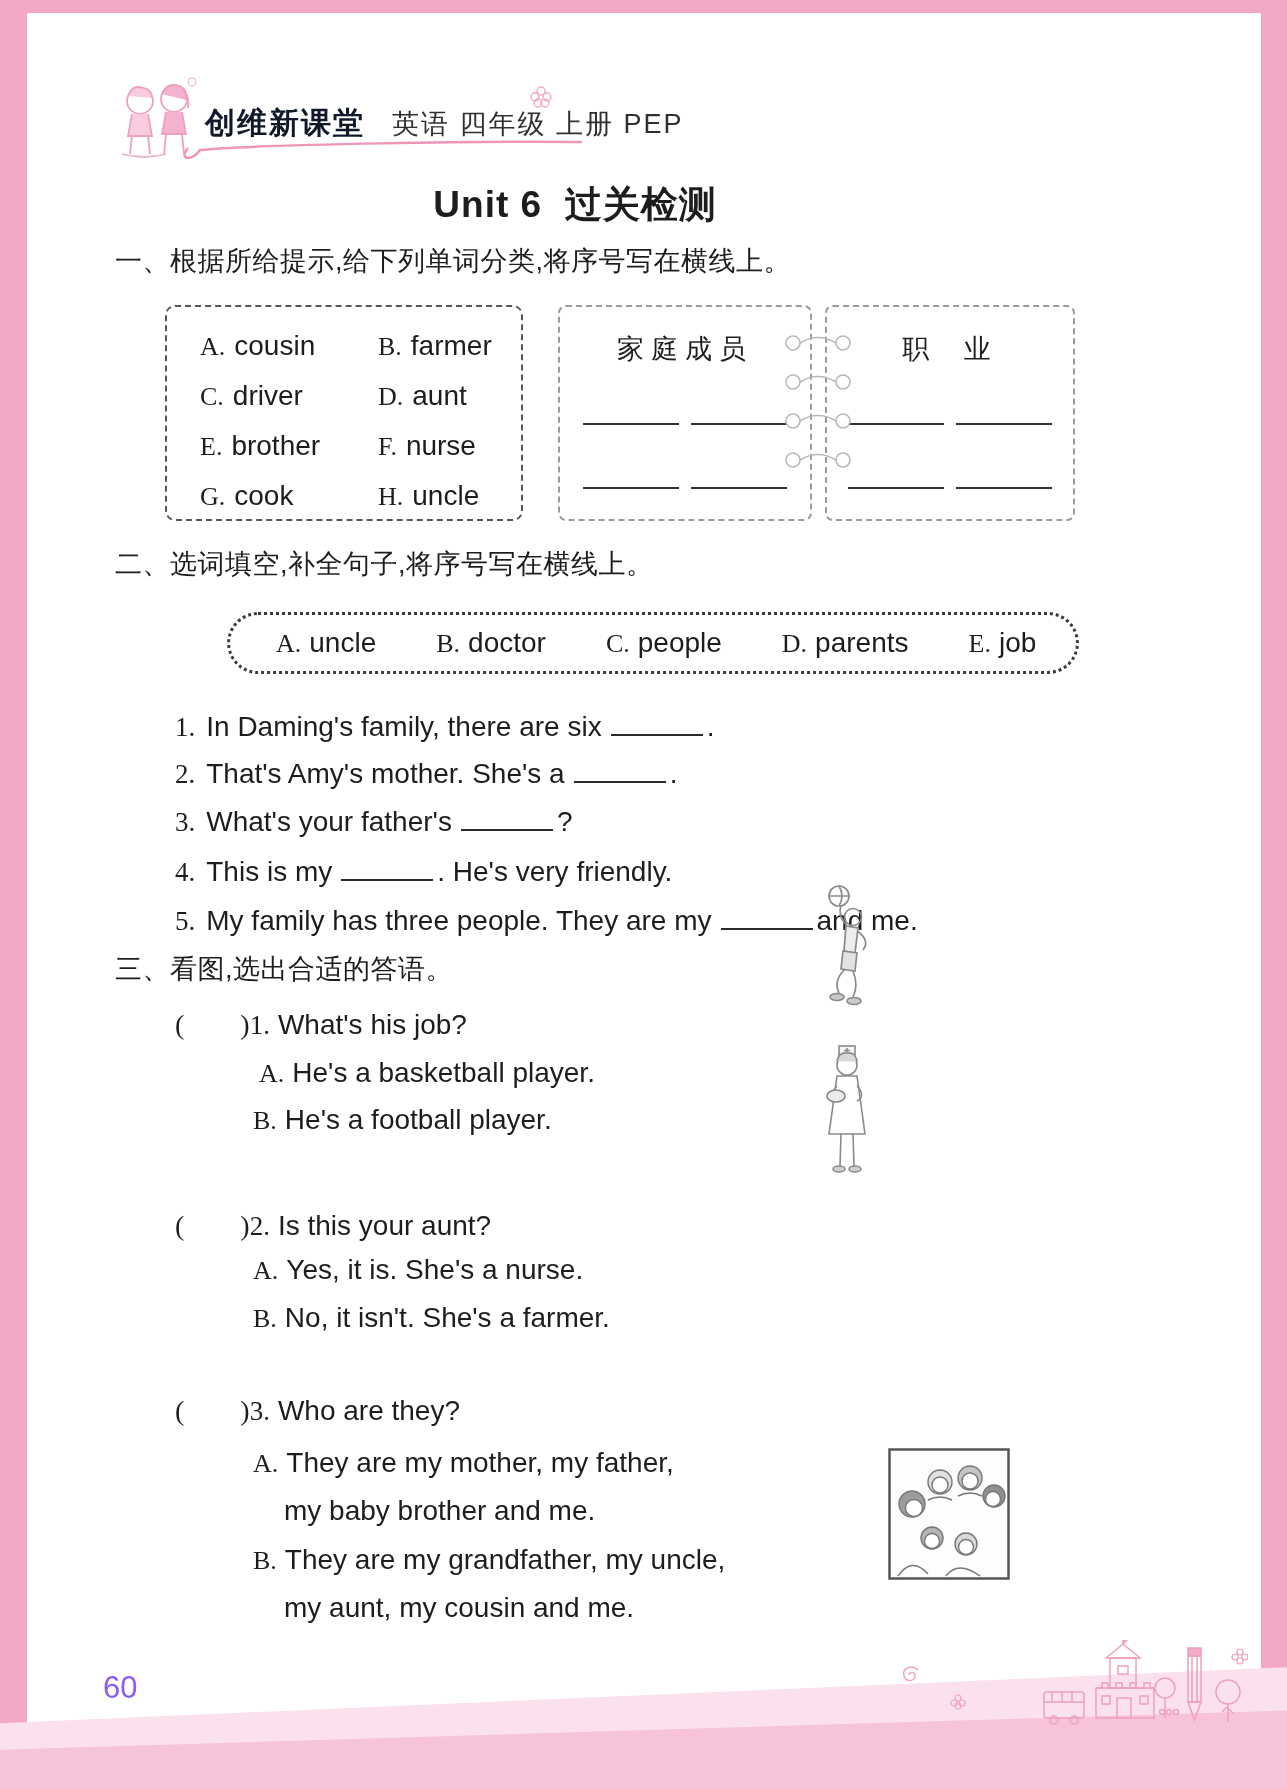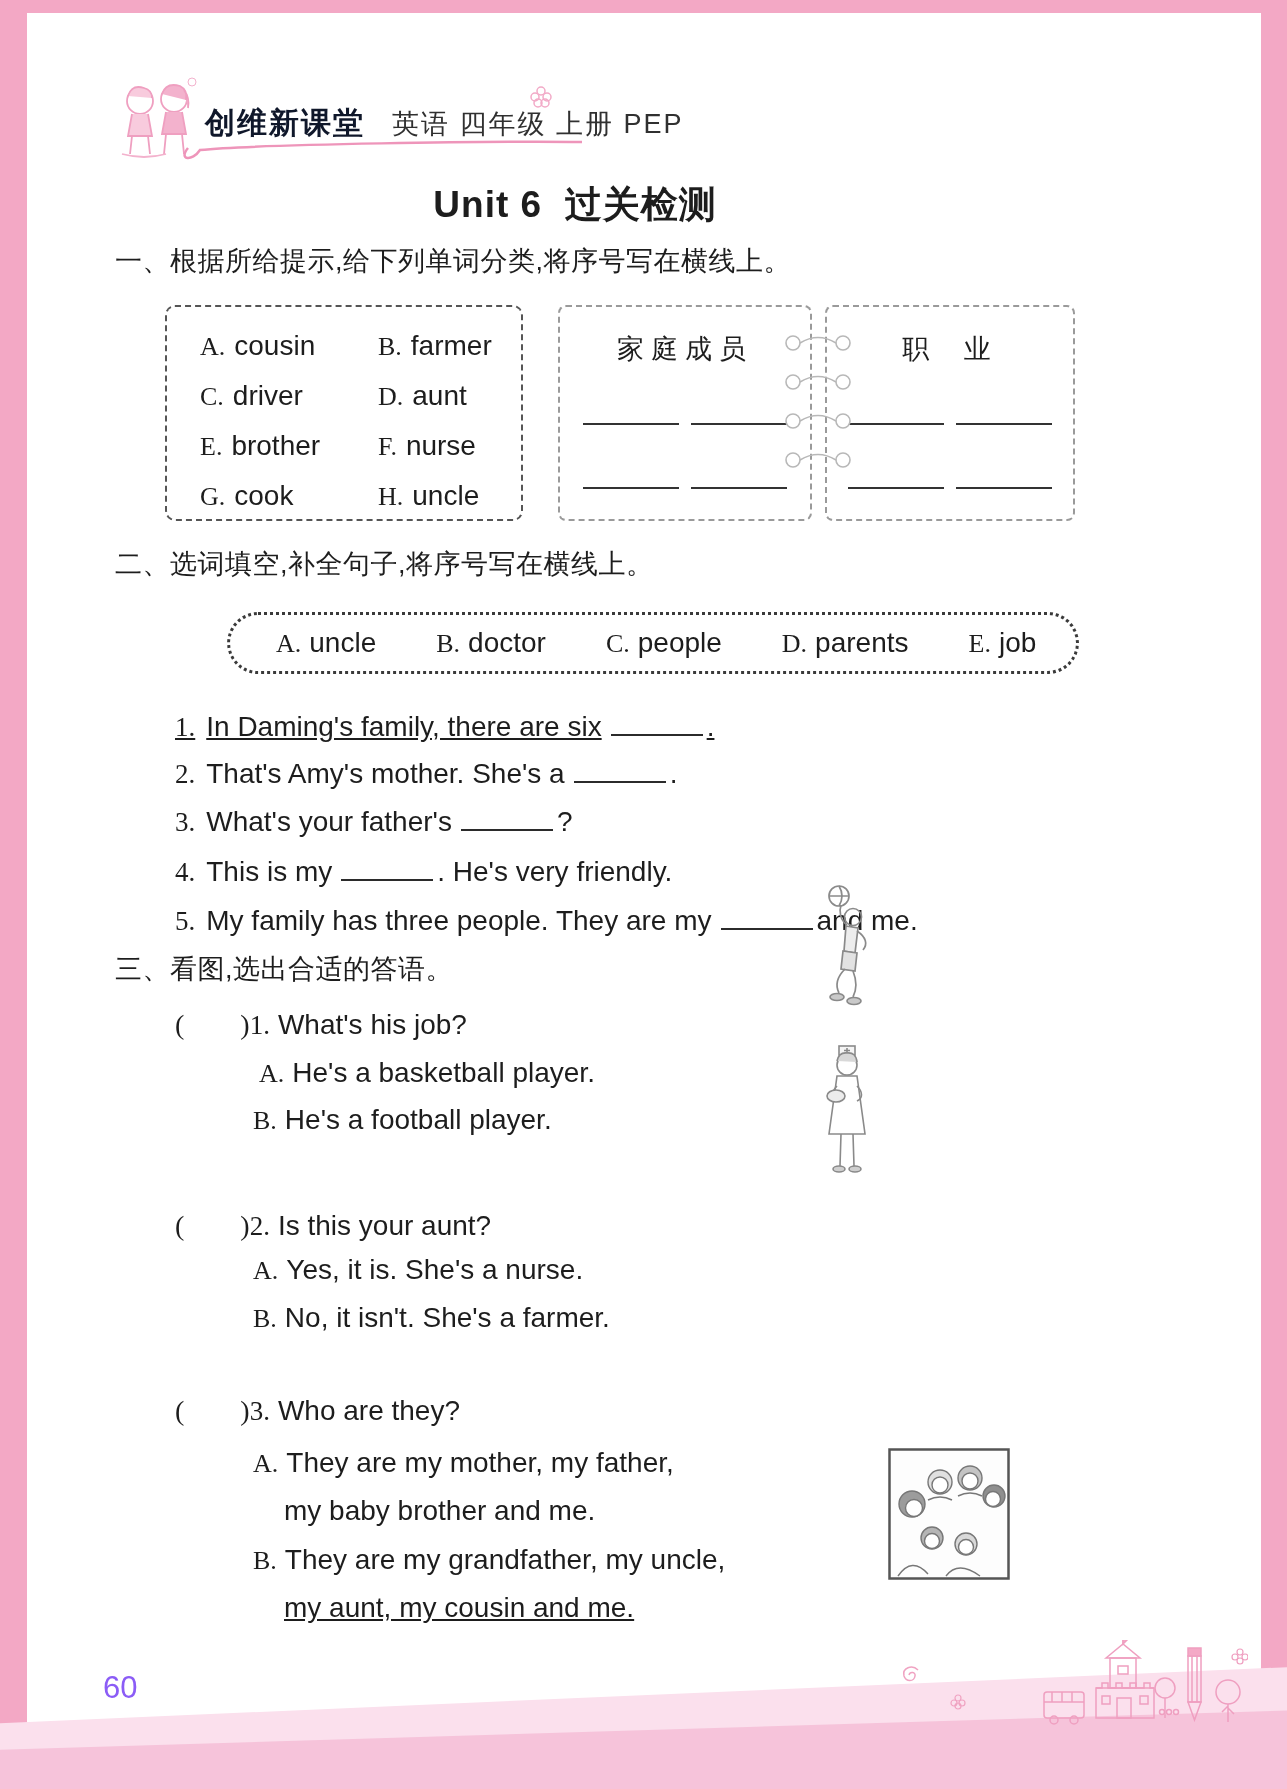--- a/index.html
+++ b/index.html
@@ -164,21 +164,21 @@
   <div class="abs sec-head" style="top:546px;">二、选词填空,补全句子,将序号写在横线上。</div>
 
   <div class="abs opt-box">
     <span class="opt-item"><span class="olabel serif">A.</span><span>uncle</span></span>
     <span class="opt-item"><span class="olabel serif">B.</span><span>doctor</span></span>
     <span class="opt-item"><span class="olabel serif">C.</span><span>people</span></span>
     <span class="opt-item"><span class="olabel serif">D.</span><span>parents</span></span>
     <span class="opt-item"><span class="olabel serif">E.</span><span>job</span></span>
   </div>
 
-  <div class="abs sent" style="top:705px;text-decoration:underline;"><span class="snum serif">1.</span><span>In Daming's family, there are six</span><span class="blank"></span><span>.</span></div>
+  <div class="abs sent" style="top:705px;"><span class="snum serif">1.</span><span>In Daming's family, there are six</span><span class="blank"></span><span>.</span></div>
   <div class="abs sent" style="top:752px;"><span class="snum serif">2.</span><span>That's Amy's mother. She's a</span><span class="blank"></span><span>.</span></div>
   <div class="abs sent" style="top:800px;"><span class="snum serif">3.</span><span>What's your father's</span><span class="blank"></span><span>?</span></div>
   <div class="abs sent" style="top:850px;"><span class="snum serif">4.</span><span>This is my</span><span class="blank"></span><span>. He's very friendly.</span></div>
   <div class="abs sent" style="top:899px;"><span class="snum serif">5.</span><span>My family has three people. They are my</span><span class="blank"></span><span>and me.</span></div>
 
   <div class="abs sec-head" style="top:951px;">三、看图,选出合适的答语。</div>
 
   <div class="abs qline" style="top:1009px;"><span class="qparen serif pre">(        )</span><span class="qnum serif">1.</span><span>What's his job?</span></div>
   <div class="abs optline" style="top:1057px;margin-left:6px;"><span class="olabel serif">A.</span><span>He's a basketball player.</span></div>
   <div class="abs optline" style="top:1104px;"><span class="olabel serif">B.</span><span>He's a football player.</span></div>
@@ -214,21 +214,21 @@
       <path d="M35 96 L34 128 M47 96 L48 128"></path>
       <ellipse cx="33" cy="131" rx="6" ry="3" fill="#cfcfcf"></ellipse>
       <ellipse cx="49" cy="131" rx="6" ry="3" fill="#cfcfcf"></ellipse>
     </g>
   </svg>
 
   <div class="abs qline" style="top:1395px;"><span class="qparen serif pre">(        )</span><span class="qnum serif">3.</span><span>Who are they?</span></div>
   <div class="abs optline" style="top:1447px;"><span class="olabel serif">A.</span><span>They are my mother, my father,</span></div>
   <div class="abs optcont" style="top:1495px;"><span>my baby brother and me.</span></div>
   <div class="abs optline" style="top:1544px;"><span class="olabel serif">B.</span><span>They are my grandfather, my uncle,</span></div>
-  <div class="abs optcont" style="top:1592px;text-decoration:underline;"><span>my aunt, my cousin and me.</span></div>
+  <div class="abs optcont" style="top:1592px;"><span>my aunt, my cousin and me.</span></div>
   <svg class="abs" style="top:1448px;left:888px;" width="122" height="132" viewBox="0 0 122 132">
     <rect x="1.5" y="1.5" width="119" height="129" fill="#fdfdfd" stroke="#555" stroke-width="2.5"></rect>
     <g stroke="#777" stroke-width="1.4">
       <circle cx="24" cy="56" r="13" fill="#9c9c9c"></circle>
         <circle cx="26" cy="60" r="8.5" fill="#fff"></circle>
       <circle cx="52" cy="34" r="12" fill="#e0e0e0"></circle>
         <circle cx="52" cy="37" r="8" fill="#fff"></circle>
       <circle cx="82" cy="30" r="12" fill="#c4c4c4"></circle>
         <circle cx="82" cy="33" r="8" fill="#fff"></circle>
       <circle cx="106" cy="48" r="11" fill="#8f8f8f"></circle>

